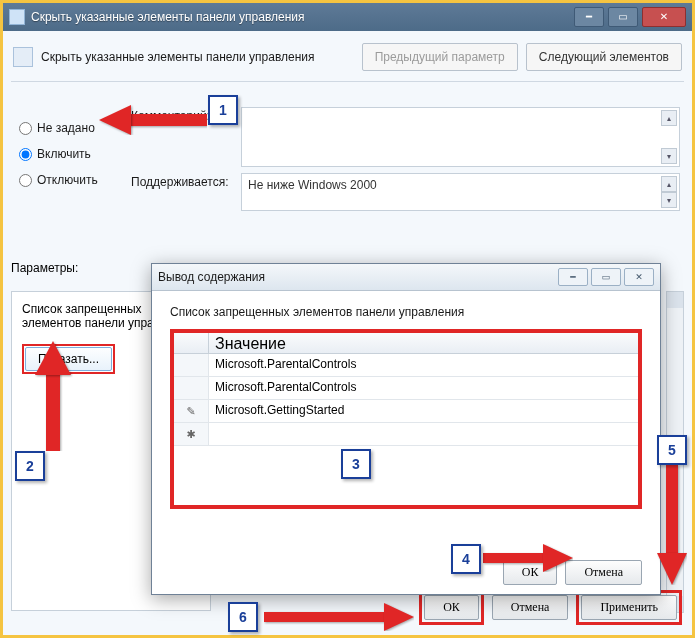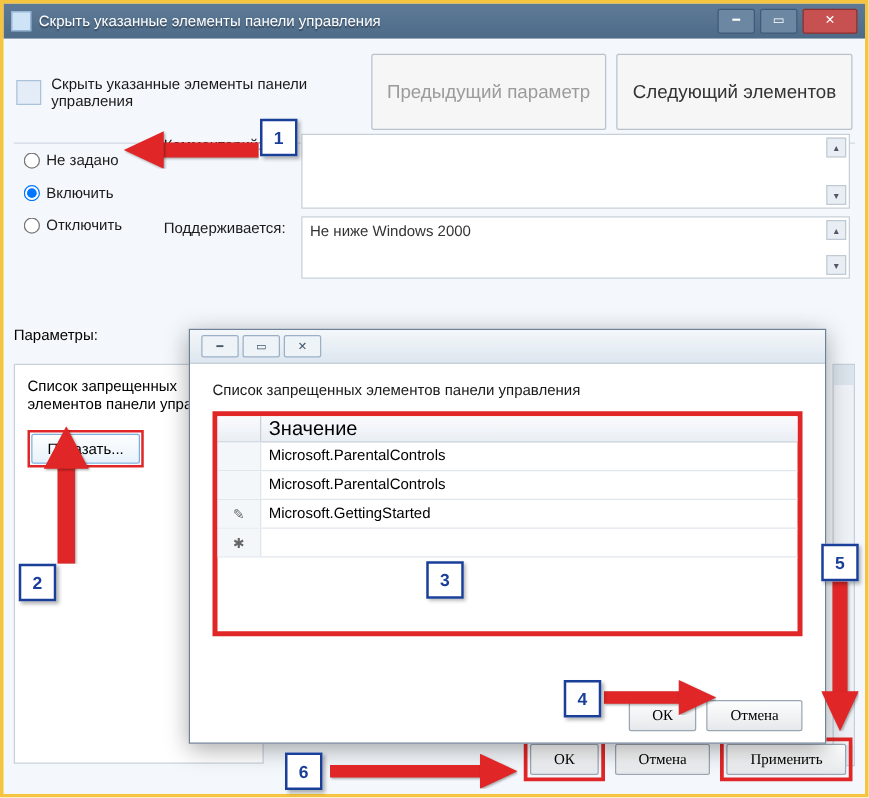--- a/index.html
+++ b/index.html
@@ -68,24 +68,24 @@
   }
   .subtitle-row .subicon {
     width: 18px; height: 18px;
     background: #e4edf7;
     border: 1px solid #aac2dc;
   }
   .subtitle-row .subtitle { flex: 1; color: #1a1a1a; }
   .top-btn {
     background: #f6f6f6;
     border: 1px solid #b8c2cd;
-    padding: 21px 12px;
+    padding: 6px 12px;
     border-radius: 2px;
     color: #333;
-    font-size: 15px;
+    font-size: 12px;
   }
   .top-btn.disabled { color: #9b9b9b; }
 
   
   .radio-col {
     position: absolute;
     left: 16px;
     top: 90px;
     display: flex;
     flex-direction: column;
@@ -114,21 +114,21 @@
     font-size: 12px;
     color: #333;
   }
   .info-box .scroll-up, .info-box .scroll-down {
     position: absolute; right: 2px; width: 14px; height: 14px;
     background: #e9eef4; border: 1px solid #c0cad4;
     display:flex;align-items:center;justify-content:center;font-size:8px;color:#556;
   }
   .info-box .scroll-up { top: 2px; }
   .info-box .scroll-down { bottom: 2px; }
-  .info-box.short { height: 50px; }
+  .info-box.short { height: 38px; }
 
   
   .params-label {
     position: absolute;
     left: 8px;
     top: 230px;
   }
   .params-panel {
     position: absolute;
     left: 8px; top: 260px;
@@ -339,20 +339,21 @@
         <button class="std-btn">ОК</button>
       </span>
       <button class="std-btn">Отмена</button>
       <span class="apply-wrap">
         <button class="std-btn">Применить</button>
       </span>
     </div>
 
     <div class="dlg">
       <div class="dlg-titlebar">
+        <div class="t">Вывод содержания</div>
         <div class="dlg-win-btn">━</div>
         <div class="dlg-win-btn">▭</div>
         <div class="dlg-win-btn">✕</div>
       </div>
       <div class="dlg-body">
         <div class="heading">Список запрещенных элементов панели управления</div>
         <div class="red-frame">
           <div class="grid">
             <div class="grid-head">
               <div class="c1"></div>

